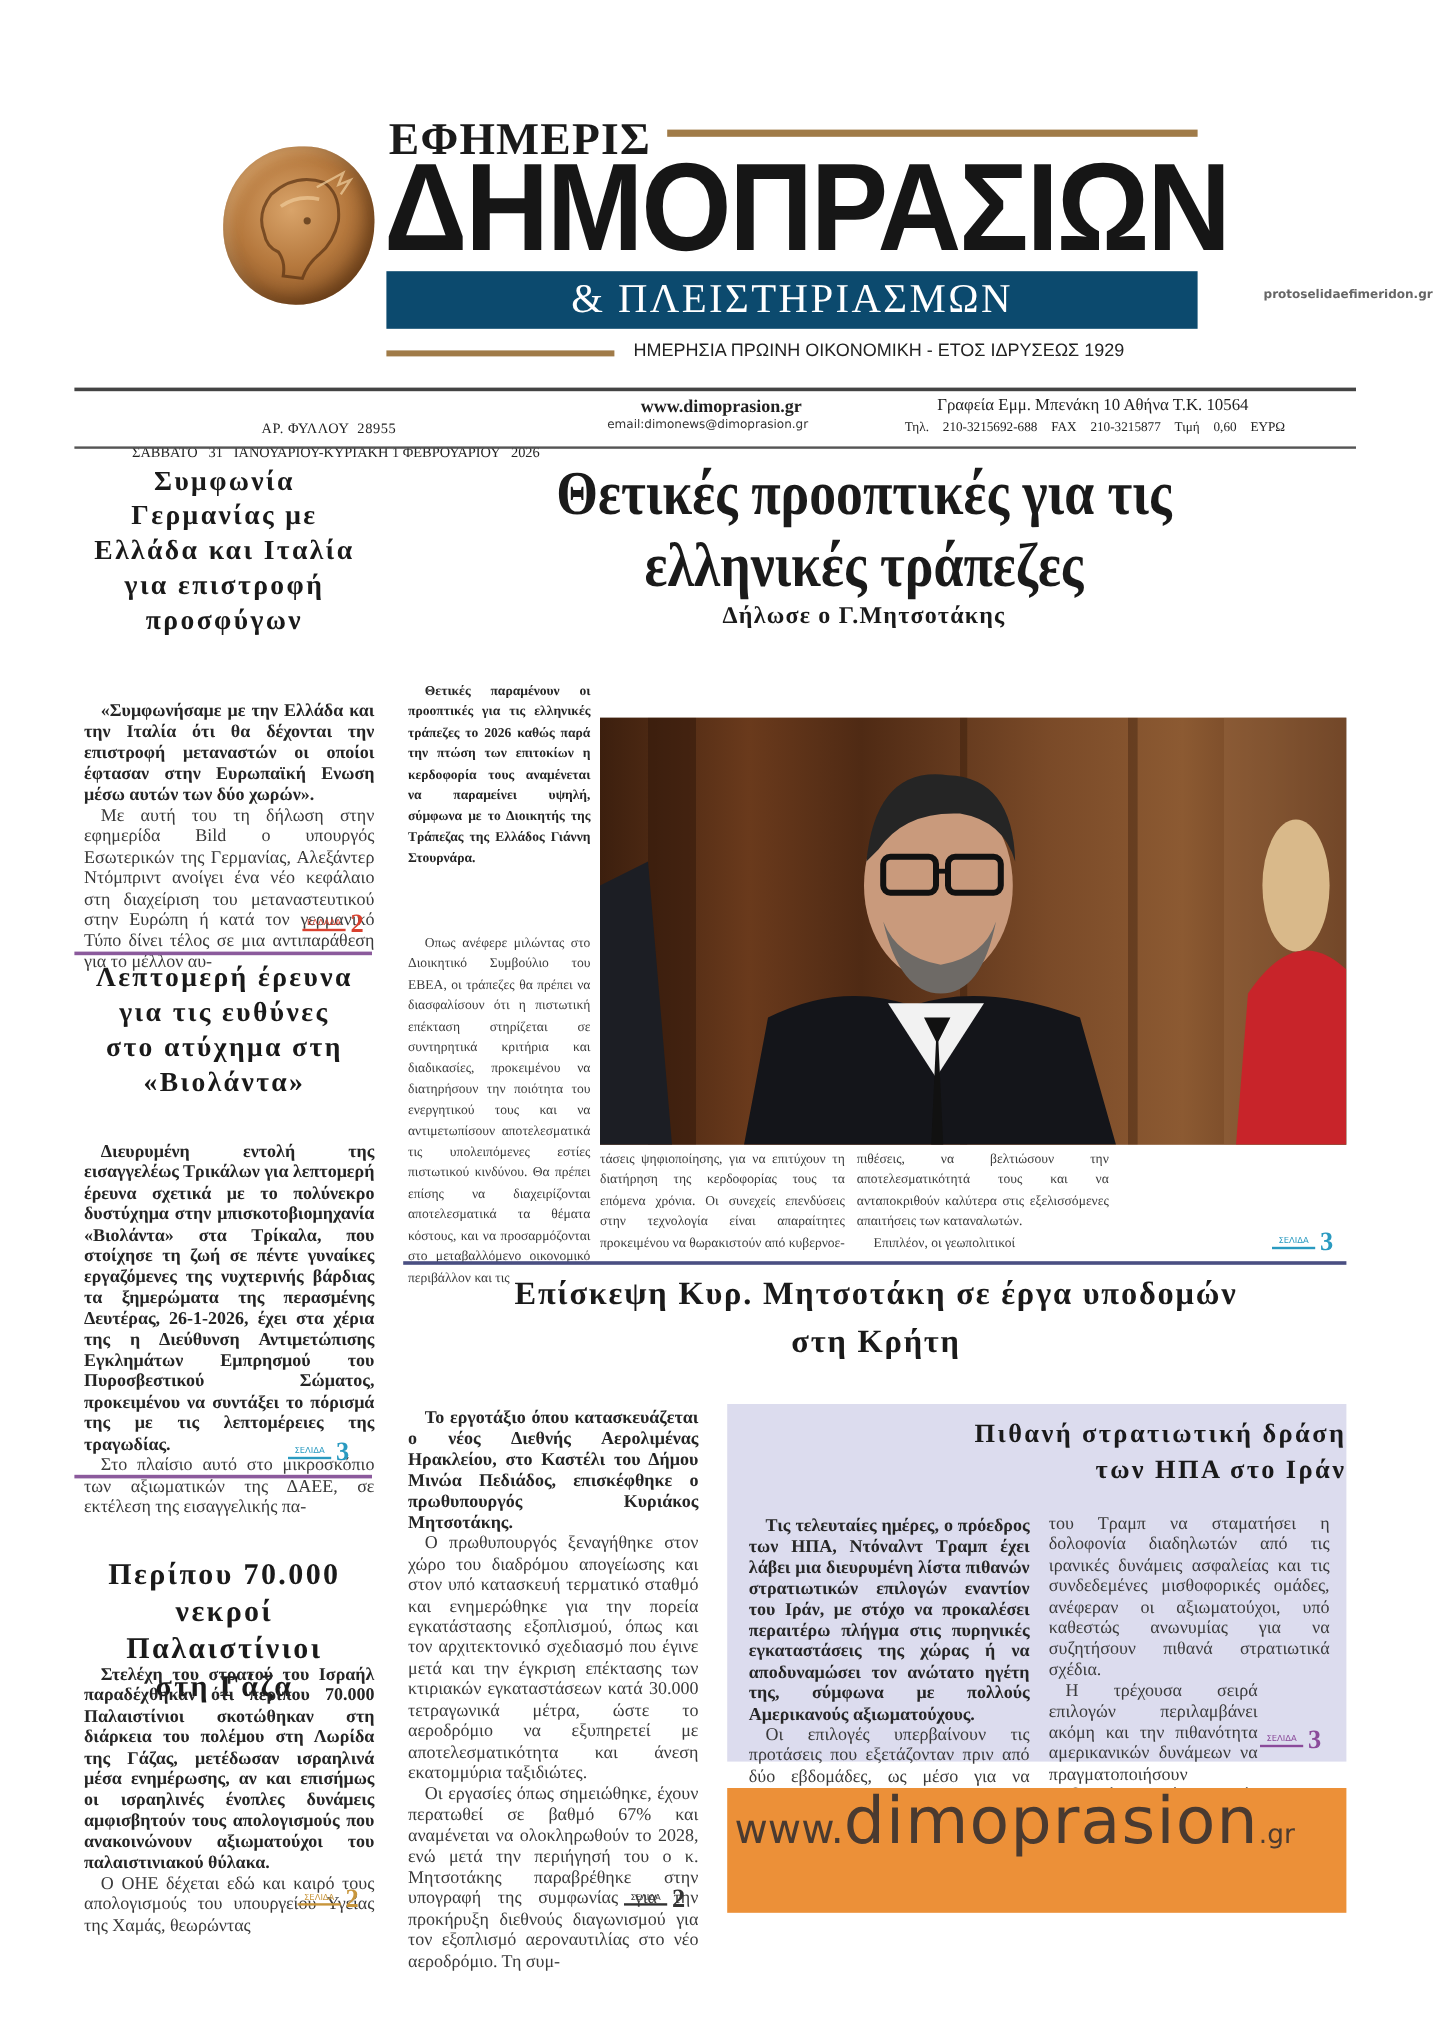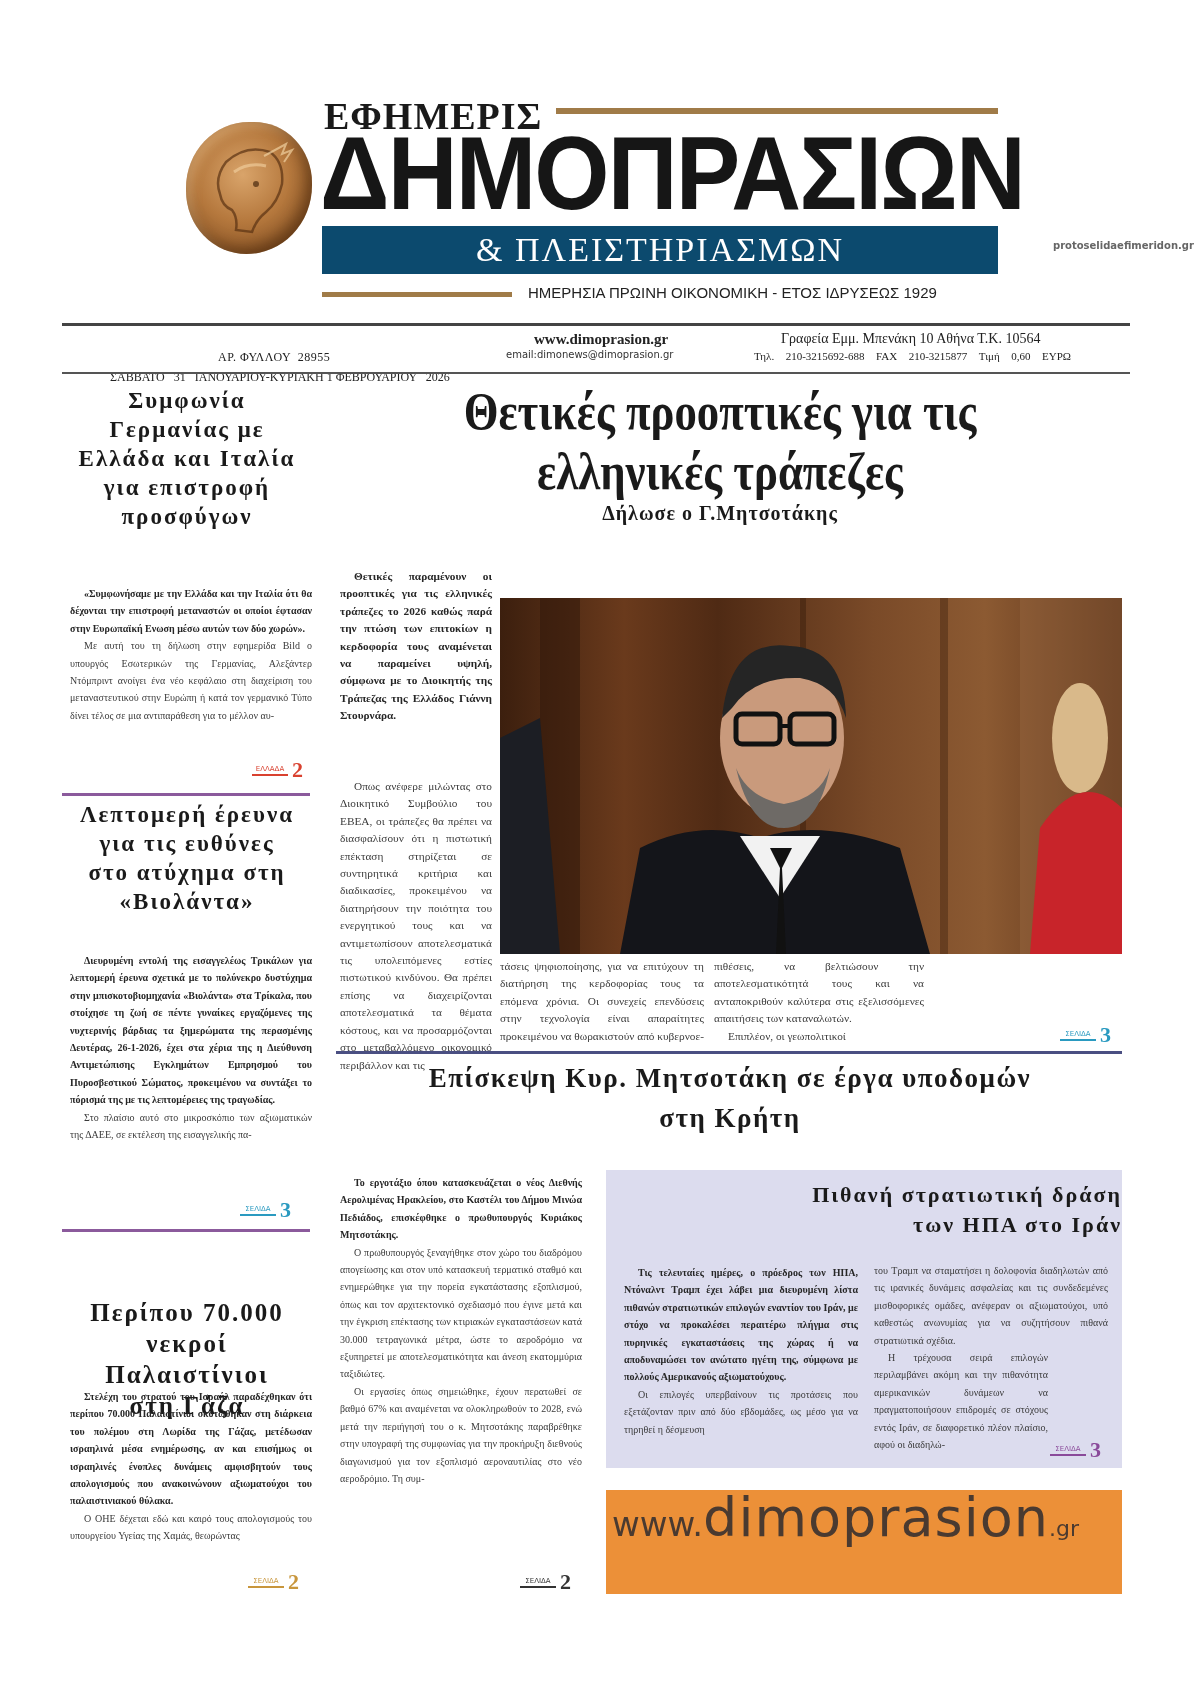--- a/index.html
+++ b/index.html
@@ -28,21 +28,21 @@
     .web-line { left: 534px; top: 331px; font-size: 15px; font-weight: bold; color: #222; }
     .email-line { left: 506px; top: 349px; font-family: "DejaVu Sans", sans-serif; font-size: 10px; color: #333; }
     .office-line { left: 781px; top: 331px; font-size: 14px; color: #222; }
     .phone-line { left: 754px; top: 350px; font-size: 11px; color: #222; word-spacing: 3px; }
 
     
     .h-left { font-weight: bold; text-align: center; letter-spacing: 2px; color: #1a1a1a; }
     .main-head { left: 340px; top: 382px; width: 760px; text-align: center; font-family: "Liberation Serif", serif; font-weight: bold; font-size: 52px; line-height: 60px; transform: scaleX(0.86); transform-origin: center top; }
     .main-sub { left: 340px; top: 502px; width: 760px; text-align: center; font-weight: bold; font-size: 20px; letter-spacing: 1px; }
 
-    .body-text { font-size: 10px; line-height: 17.4px; text-align: justify; color: #3a3a3a; hyphens: manual; }
+    .body-text { font-size: 15px; line-height: 17.4px; text-align: justify; color: #3a3a3a; hyphens: manual; }
     .body-text p { text-indent: 14px; }
     .lead { font-weight: bold; color: #262626; }
 
     .photo { left: 500px; top: 598px; width: 622px; height: 356px; overflow: hidden;
       background: linear-gradient(90deg, #3c1f0e 0%, #6a3a1c 20%, #4f2a14 35%, #7a4a28 60%, #8c5a32 78%, #5a3219 100%); }
 
     .cont-mark { display: inline-flex; align-items: center; gap: 4px; }
     .cont-mark .ico { display: inline-block; width: 36px; height: 12px; border-bottom: 2px solid currentColor; font-size: 7px; font-family: "DejaVu Sans", sans-serif; text-align: center; line-height: 10px; }
     .cont-mark .num { font-size: 22px; font-weight: bold; line-height: 20px; }
 

